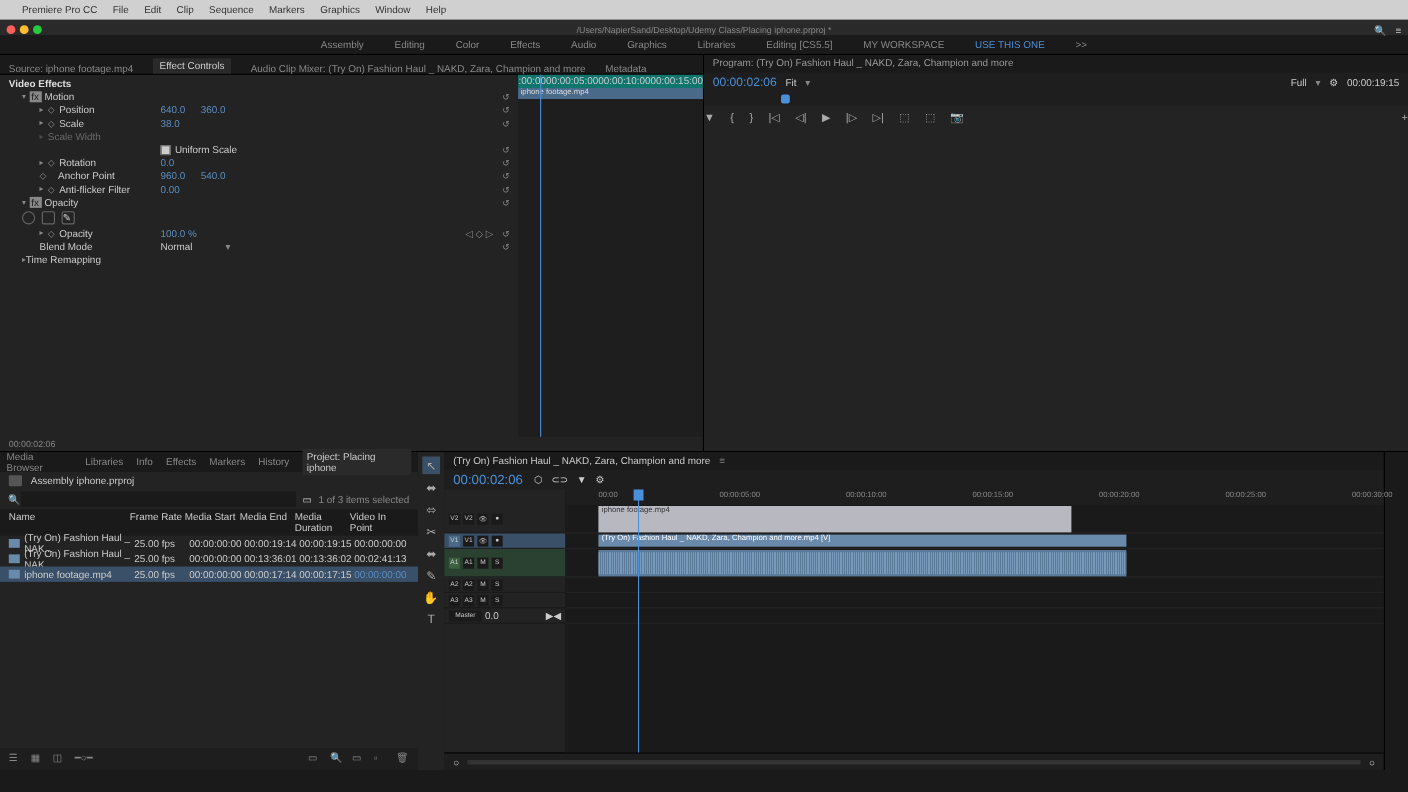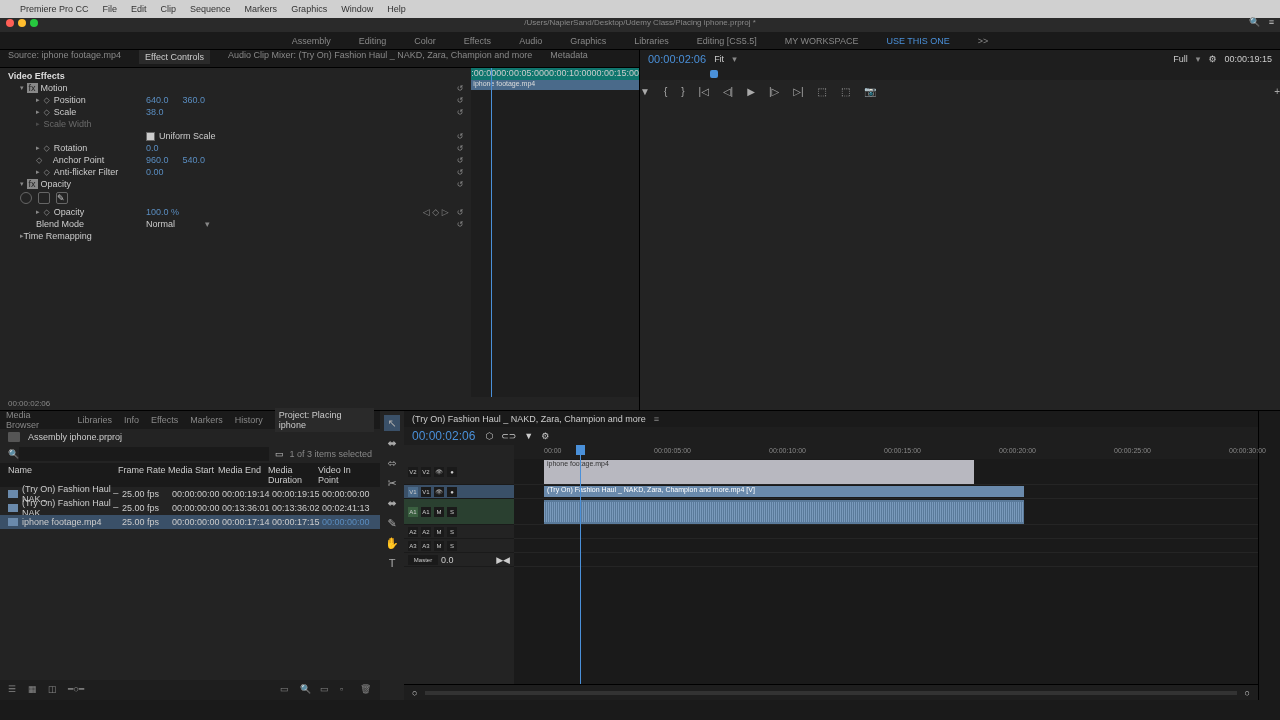--- a/index.html
+++ b/index.html
@@ -1,30 +1,30 @@
 <!DOCTYPE html>
 <html><head>
 <meta charset="utf-8">
 <style>
 *{margin:0;padding:0;box-sizing:border-box;font-family:Arial,sans-serif;font-size:9px;color:#ccc;user-select:none}
 body{background:#1a1a1a;width:1280px;height:720px;overflow:hidden;position:relative}
 .menubar{height:18px;background:#d0d0d0;display:flex;align-items:center;padding:0 6px;gap:14px;color:#333}
 .menubar span{color:#333}
 .apple{font-size:12px}
 .appname{font-weight:normal}
-.titlebar{height:14px;background:#2a2a2a;display:flex;align-items:flex-end;padding:5px 6px;position:relative}
+.titlebar{height:14px;background:#2a2a2a;display:flex;align-items:flex-start;padding:5px 6px;position:relative}
 .traffic{display:flex;gap:4px}
 .dot{width:8px;height:8px;border-radius:50%}
 .titlebar-center{position:absolute;left:50%;transform:translateX(-50%);color:#888;font-size:8px}
 .workspaces{height:18px;background:#1a1a1a;display:flex;align-items:center;justify-content:center;gap:28px;border-bottom:1px solid #000}
 .workspaces span{color:#888;cursor:pointer}
 .workspaces .use{color:#4a90d9}
 .main{display:flex;height:360px}
 .left-panel{width:640px;background:#232323;border-right:1px solid #000;display:flex;flex-direction:column}
-.panel-tabs{height:18px;background:#1a1a1a;display:flex;align-items:flex-start;padding:0 8px;gap:18px;border-bottom:1px solid #000}
+.panel-tabs{height:18px;background:#1a1a1a;display:flex;align-items:flex-end;padding:0 8px;gap:18px;border-bottom:1px solid #000}
 .panel-tabs span{color:#888}
 .panel-tabs .active{color:#ccc;background:#2a2a2a;padding:2px 6px}
 .effects-body{flex:1;display:flex}
 .effects-props{width:480px;padding:2px 0}
 .effects-timeline{flex:1;background:#1e1e1e;position:relative}
 .tl-ruler{height:12px;background:#0f766e;display:flex;font-size:7px;color:#888}
 .tl-ruler span{flex:1;text-align:center}
 .tl-clip{position:absolute;top:12px;left:0;right:0;height:10px;background:#4a6a8a;font-size:7px;padding:0 2px;color:#ddd}
 .prop-row{display:flex;align-items:center;height:12px;padding:0 8px}
 .prop-label{width:110px;display:flex;align-items:center;gap:4px}
@@ -261,20 +261,21 @@
             <span>00:00:15:00</span>
           </div>
         <div class="tl-clip">iphone footage.mp4</div>
         <div style="position:absolute;top:0;bottom:0;left:20px;width:1px;background:#4a90d9"></div>
       </div>
     </div>
     <div class="scroll-tc">00:00:02:06</div>
   </div>
 
   <div class="right-panel">
+    <div class="prog-header">Program: (Try On) Fashion Haul _ NAKD, Zara, Champion and more</div>
     <div class="monitor-info">
       <span class="tc-blue">00:00:02:06</span>
       <span>Fit</span>
         <span style="color:#888">▾</span>
       <span style="margin-left:auto">Full</span>
         <span style="color:#888">▾</span>
       <span>⚙</span>
       <span>00:00:19:15</span>
     </div>
     <div class="monitor-scrub">

